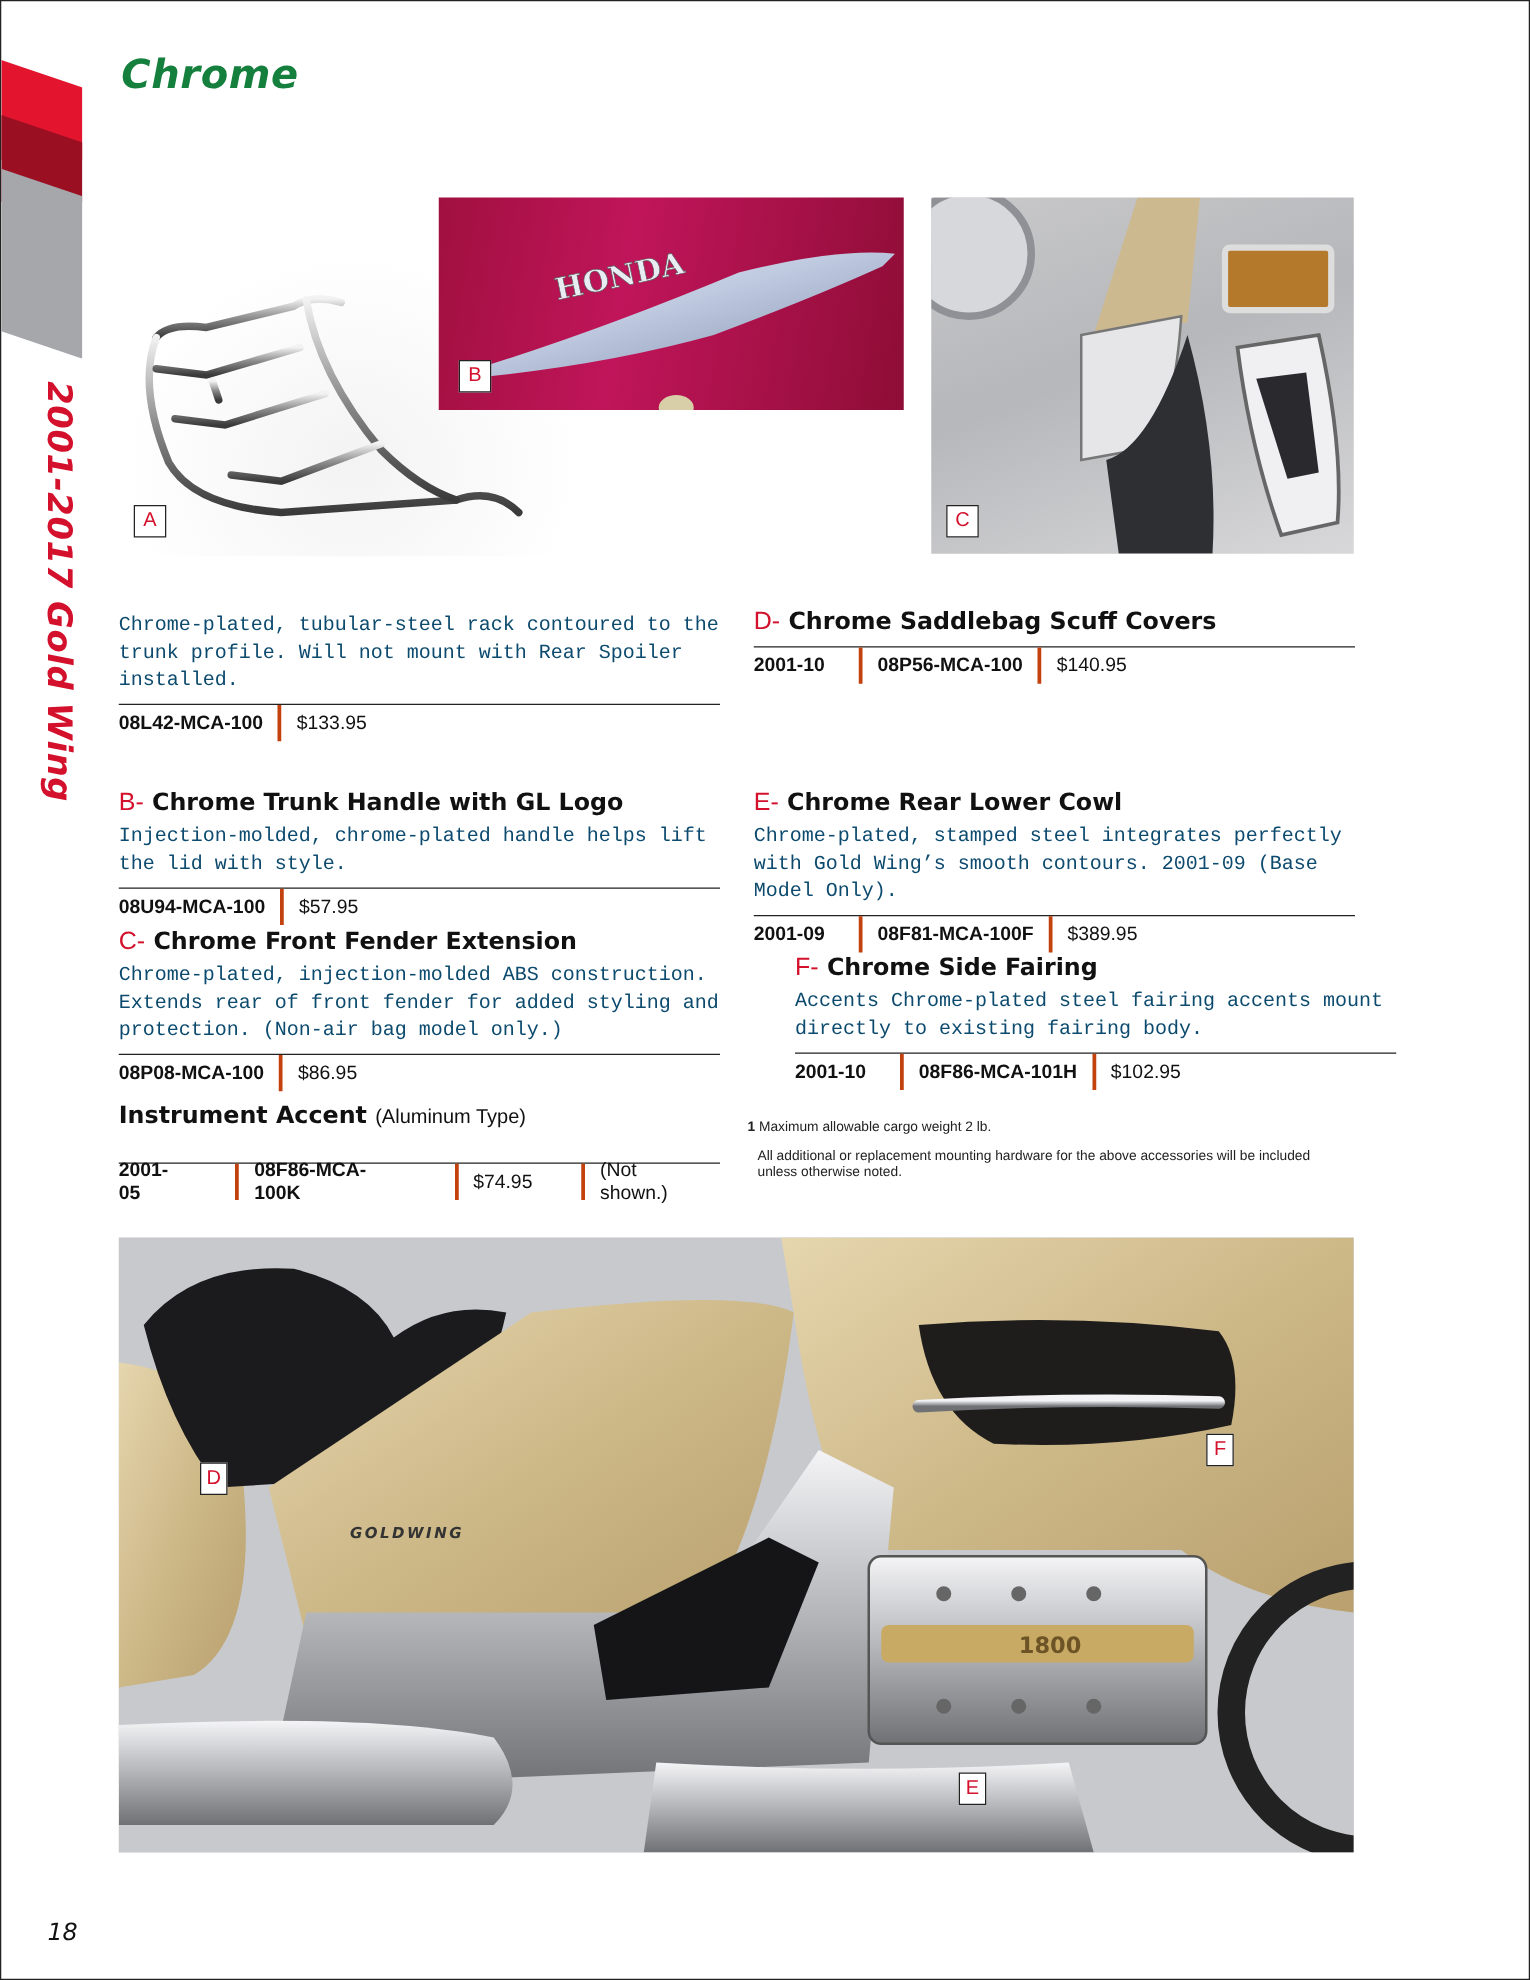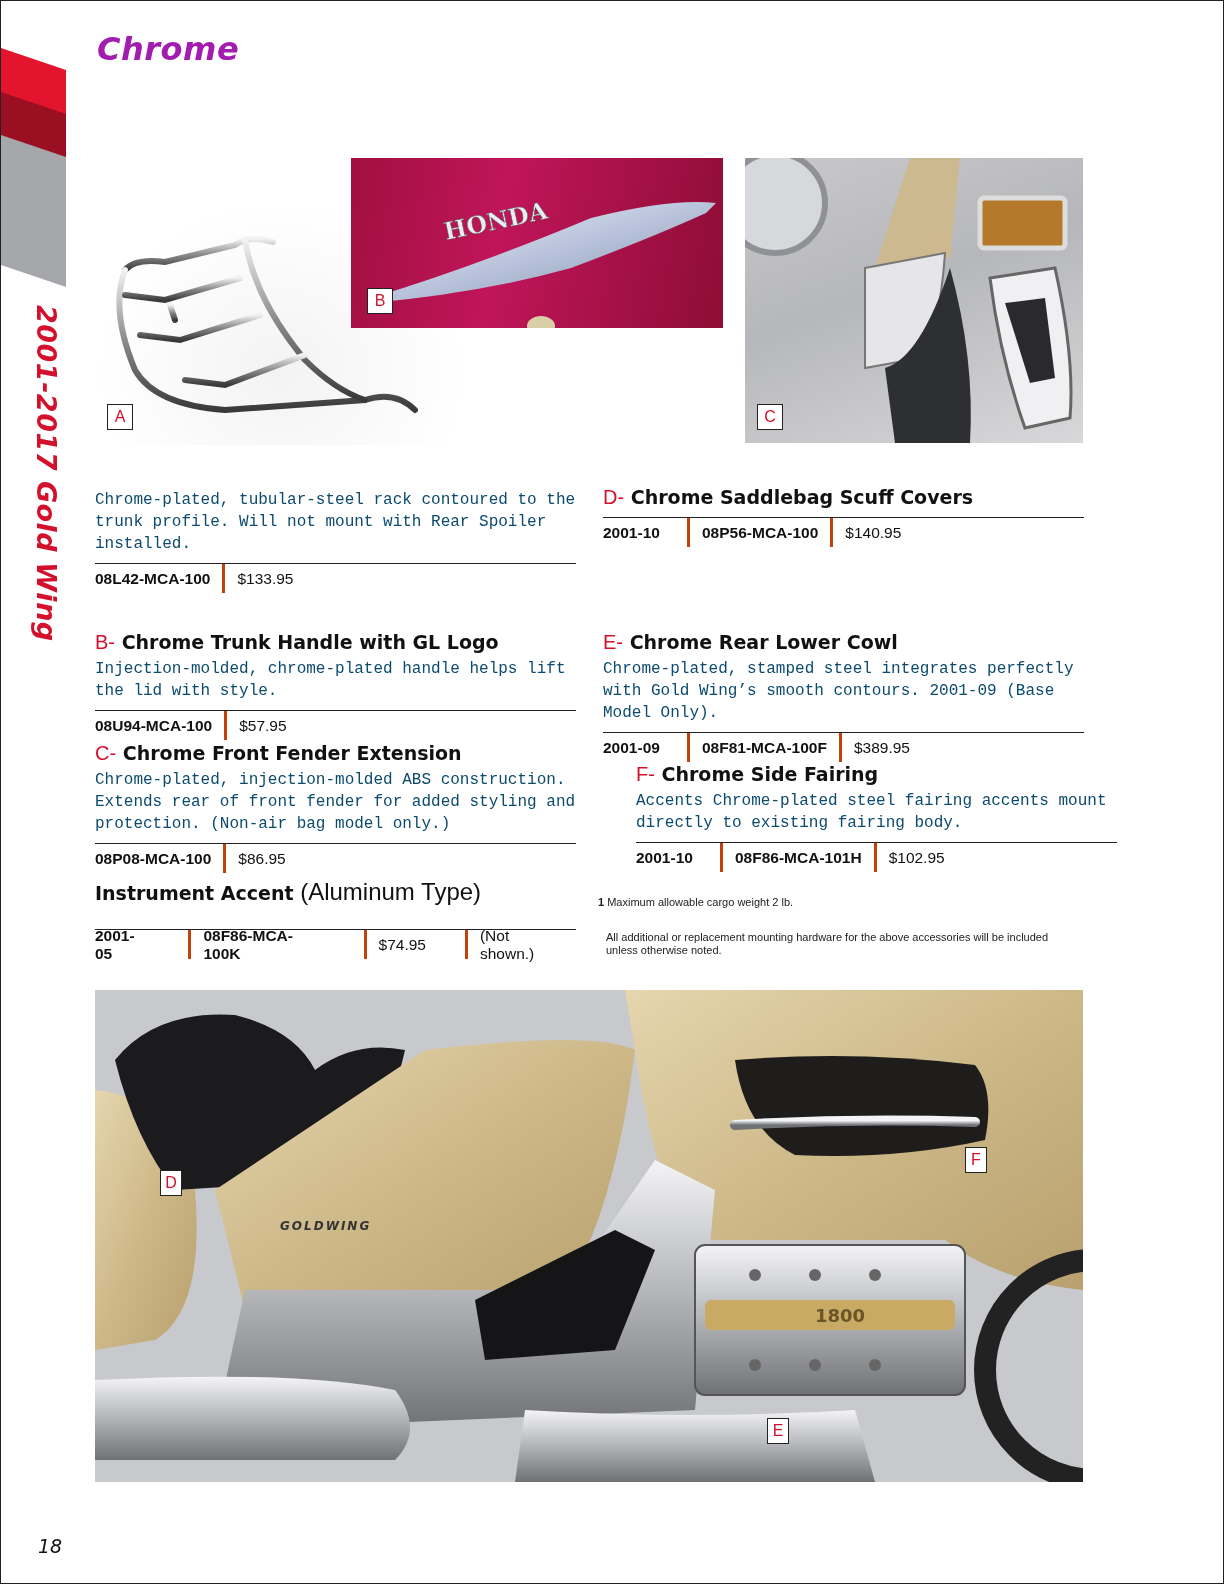--- a/index.html
+++ b/index.html
@@ -10,46 +10,46 @@
   
   .tab-band { position: absolute; left: 1px; width: 65px; }
   .band-red { top: 48px; height: 80px; background: #e3142d; clip-path: polygon(0 0, 100% 22px, 100% 100%, 0 100%); }
   .band-dark { top: 92px; height: 70px; background: #9b0f22; clip-path: polygon(0 0, 100% 22px, 100% 100%, 0 100%); }
   .band-gray { top: 135px; height: 152px; background: #a5a7aa; clip-path: polygon(0 0, 100% 22px, 100% 100%, 0 calc(100% - 22px)); }
 
   .side-title { position: absolute; left: 22px; top: 305px; width: 40px; height: 345px; }
   .side-title span { position: absolute; left: 0; top: 0; transform-origin: 0 0; transform: translate(40px, 0) rotate(90deg); white-space: nowrap;
     font-family: "DejaVu Sans", sans-serif; font-weight: bold; font-style: italic; font-size: 27px; color: #d4112c; letter-spacing: 0.5px; }
 
-  .page-title { position: absolute; left: 97px; top: 30px; font-family: "DejaVu Sans", sans-serif; font-weight: bold; font-style: italic; font-size: 32px; color: #a21caf; letter-spacing: 0.5px; }
+  .page-title { position: absolute; left: 97px; top: 40px; font-family: "DejaVu Sans", sans-serif; font-weight: bold; font-style: italic; font-size: 32px; color: #15803d; letter-spacing: 0.5px; }
 
   
   .img { position: absolute; overflow: hidden; }
   .img-a { left: 95px; top: 200px; width: 372px; height: 245px; background: radial-gradient(ellipse at 50% 70%, #f3f3f3 0%, #fff 70%); }
   .img-b { left: 351px; top: 158px; width: 372px; height: 170px; background: linear-gradient(100deg, #a0103f 0%, #c0155a 40%, #8e0d36 100%); }
   .img-c { left: 745px; top: 158px; width: 338px; height: 285px; background: linear-gradient(160deg, #c9c9cb 0%, #b6b7ba 45%, #d8d8da 100%); }
   .img-main { left: 95px; top: 990px; width: 988px; height: 492px; background: #c9c9cb; }
 
   .callout { position: absolute; width: 26px; height: 26px; background: #fff; border: 1px solid #222; color: #d4112c; font-size: 16px; text-align: center; line-height: 24px; font-family: "Liberation Sans", sans-serif; }
 
   
   .product { position: absolute; }
   .p-head { font-family: "DejaVu Sans", sans-serif; font-weight: bold; font-size: 19px; color: #111; line-height: 24px; white-space: nowrap; }
   .p-letter { font-family: "Liberation Sans", sans-serif; font-weight: normal; color: #d4112c; font-size: 20px; }
   .p-sup { font-size: 11px; vertical-align: super; }
   .p-desc { font-family: Liberation Mono, monospace; font-size: 16px; line-height: 22px; color: #0c4a6e; margin-top: 4px; }
   .p-row { display: flex; border-top: 1.5px solid #222; margin-top: 8px; height: 30px; align-items: center; font-family: "Liberation Sans", sans-serif; font-size: 15.5px; }
   .p-row .cell { padding: 0 12px; height: 100%; display: flex; align-items: center; border-left: 3px solid #c2410c; }
   .p-row .cell:first-child { padding-left: 0; border-left: none; }
   .p-row .bold { font-weight: bold; }
-  .p-aux { font-weight: normal; font-family: "Liberation Sans", sans-serif; font-size: 24px; }
+  .p-aux { font-weight: normal; font-family: "Liberation Sans", sans-serif; font-size: 16px; }
 
   .footnotes { position: absolute; left: 598px; top: 896px; width: 470px; font-family: "Liberation Sans", sans-serif; font-size: 11px; line-height: 13px; color: #222; }
   .footnotes .fn-num { font-weight: bold; }
-  .footnotes .fn2 { margin-top: 22px; padding-left: 8px; }
+  .footnotes .fn2 { margin-top: 10px; padding-left: 8px; }
 
   .page-number { position: absolute; left: 38px; top: 1535px; font-family: "DejaVu Sans", sans-serif; font-weight: normal; font-style: italic; font-size: 19px; color: #111; text-align: center; }
 </style>
 </head>
 <body>
 
 <div class="page-frame"></div>
 
 <div class="tab-band band-red"></div>
 <div class="tab-band band-dark"></div>

